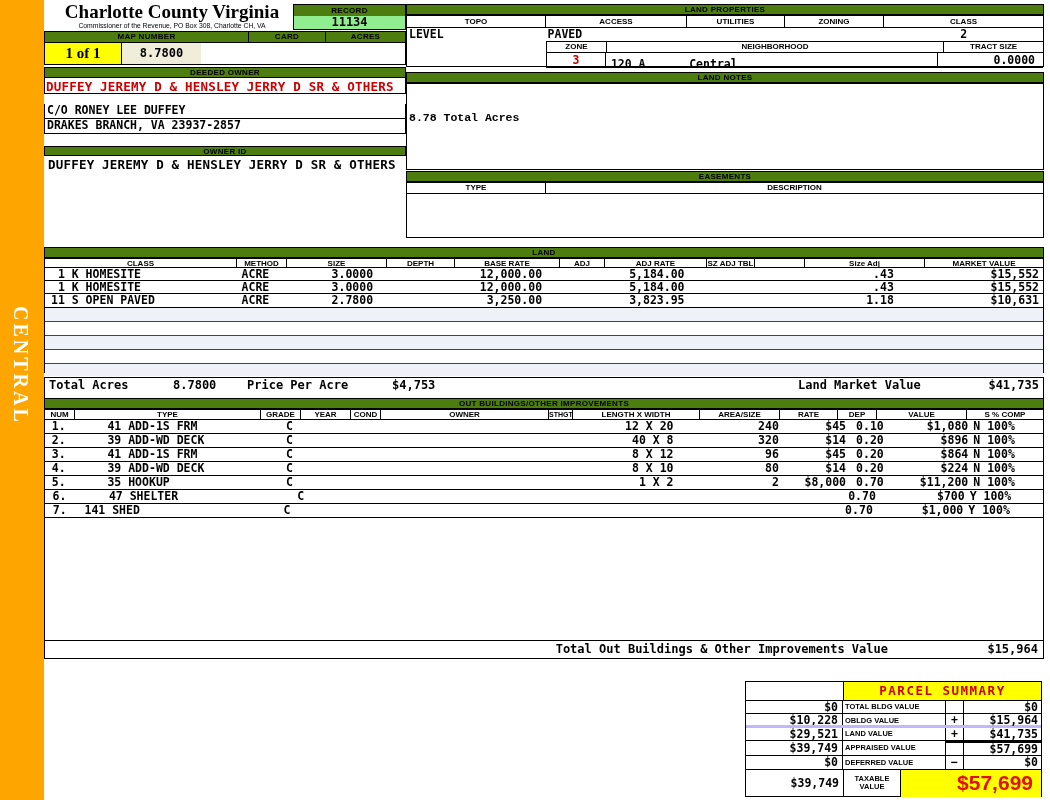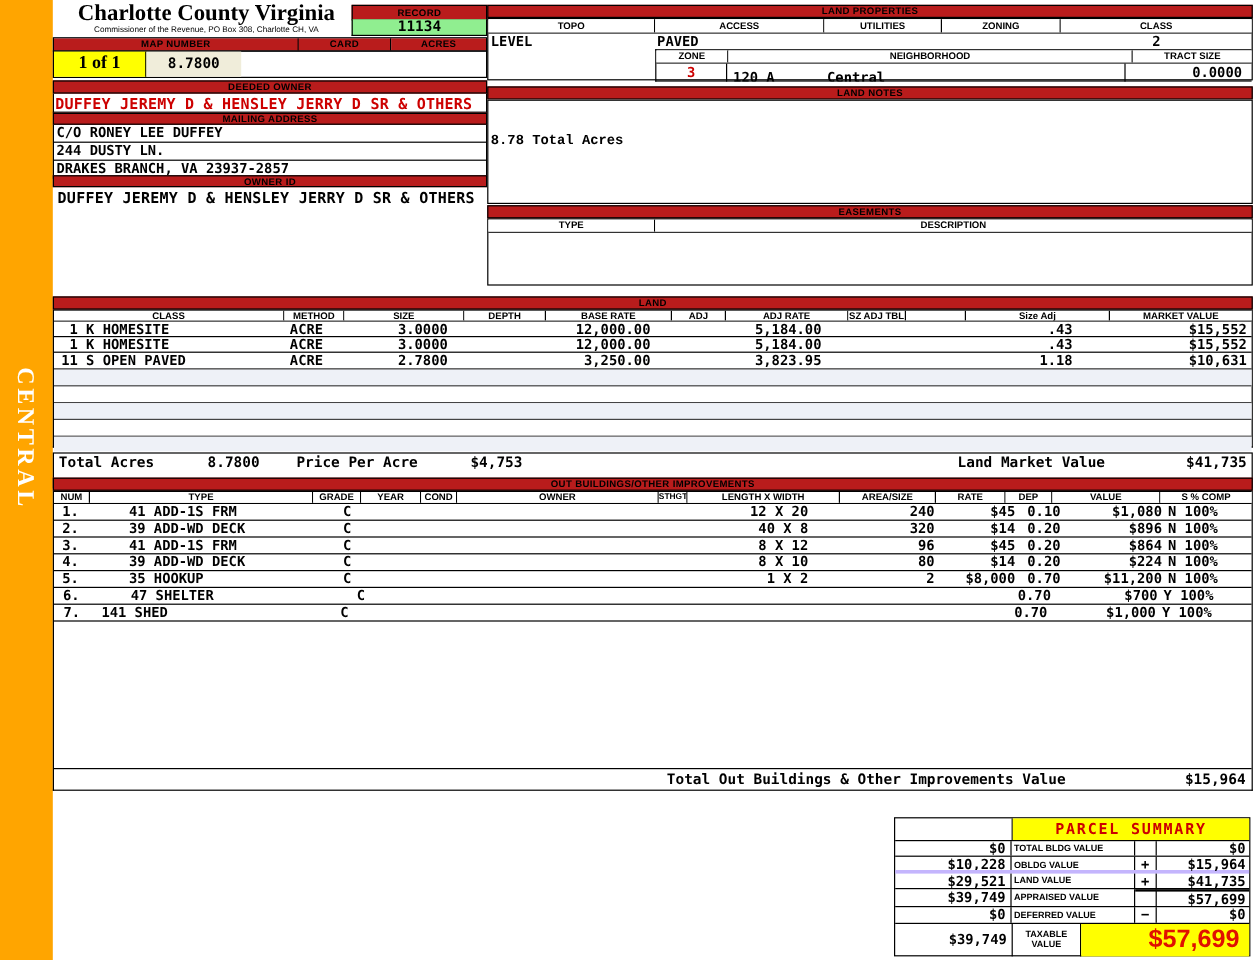--- a/index.html
+++ b/index.html
@@ -2,21 +2,21 @@
 <html><head>
 <meta charset="utf-8">
 <style>
   html,body{margin:0;padding:0;background:#fff;}
   #page{position:relative;width:1050px;height:800px;background:#fff;overflow:hidden;
         font-family:"DejaVu Sans Mono","Liberation Mono",monospace;color:#000;}
   .abs{position:absolute;box-sizing:border-box;}
   .row{display:flex;box-sizing:border-box;}
   .cell{box-sizing:border-box;border-right:1px solid #000;overflow:hidden;white-space:nowrap;}
   .cell:last-child{border-right:none;}
-  .secbar{background:#b91c1c;border:1px solid #000;text-align:center;
+  .secbar{background:#4d7c0f;border:1px solid #000;text-align:center;
           font-family:"Liberation Sans",sans-serif;font-size:8px;font-weight:bold;
           line-height:10px;letter-spacing:.3px;}
   .colhdr{font-family:"Liberation Sans",sans-serif;font-size:8px;font-weight:bold;
           text-align:center;line-height:10px;background:#fff;}
   .mono{font-size:11.5px;font-weight:600;line-height:13px;}
   .pre{white-space:pre;}
   .r{text-align:right;}
   .c{text-align:center;}
   .bb{border-bottom:1px solid #000;}
   .box{border:1px solid #000;background:#fff;font-family:Liberation Mono, monospace;}
@@ -50,24 +50,22 @@
   </div>
   <div class="abs row" style="left:44px;top:42px;width:362px;height:23px;border:1px solid #000;">
     <div class="cell c" style="width:77px;background:#FFFF00;font-family:'Liberation Serif',serif;font-weight:bold;font-size:15px;line-height:21px;">1 of 1</div>
     <div class="cell c" style="width:79px;background:#F0EDDA;font-size:12px;font-weight:bold;line-height:21px;">8.7800</div>
   </div>
 
   <div class="abs secbar" style="left:44px;top:67px;width:362px;height:11px;">DEEDED OWNER</div>
   <div class="abs pre" style="left:46px;top:79px;width:380px;color:#cc0000;font-size:12.5px;font-weight:bold;white-space:nowrap;z-index:5;letter-spacing:.2px;">DUFFEY JEREMY D &amp; HENSLEY JERRY D SR &amp; OTHERS</div>
   <div class="abs bb" style="left:44px;top:78px;width:362px;height:16px;border-left:1px solid #000;border-right:1px solid #000;"></div>
 
-  <div class="abs secbar" style="left:44px;top:94px;width:362px;height:10px;line-height:9px;">MAILING ADDRESS</div>
   <div class="abs" style="left:44px;top:104px;width:362px;border-left:1px solid #000;border-right:1px solid #000;">
     <div class="mono bb" style="height:14px;line-height:13px;padding-left:2px;">C/O RONEY LEE DUFFEY</div>
-    <div class="mono bb" style="height:14px;line-height:13px;padding-left:2px;">244 DUSTY LN.</div>
     <div class="mono bb" style="height:14px;line-height:13px;padding-left:2px;">DRAKES BRANCH, VA 23937-2857</div>
   </div>
 
   <div class="abs secbar" style="left:44px;top:146px;width:362px;height:10px;line-height:9px;">OWNER ID</div>
   <div class="abs pre" style="left:48px;top:157px;font-size:12.5px;font-weight:bold;white-space:nowrap;z-index:5;letter-spacing:.2px;">DUFFEY JEREMY D &amp; HENSLEY JERRY D SR &amp; OTHERS</div>
 
   <div class="abs secbar" style="left:406px;top:4px;width:638px;height:11px;">LAND PROPERTIES</div>
   <div class="abs" style="left:406px;top:15px;width:638px;height:52px;border:1px solid #000;">
     <div class="row" style="height:12px;border-bottom:1px solid #000;">
       <div class="cell colhdr" style="width:139px;line-height:11px;">TOPO</div>

